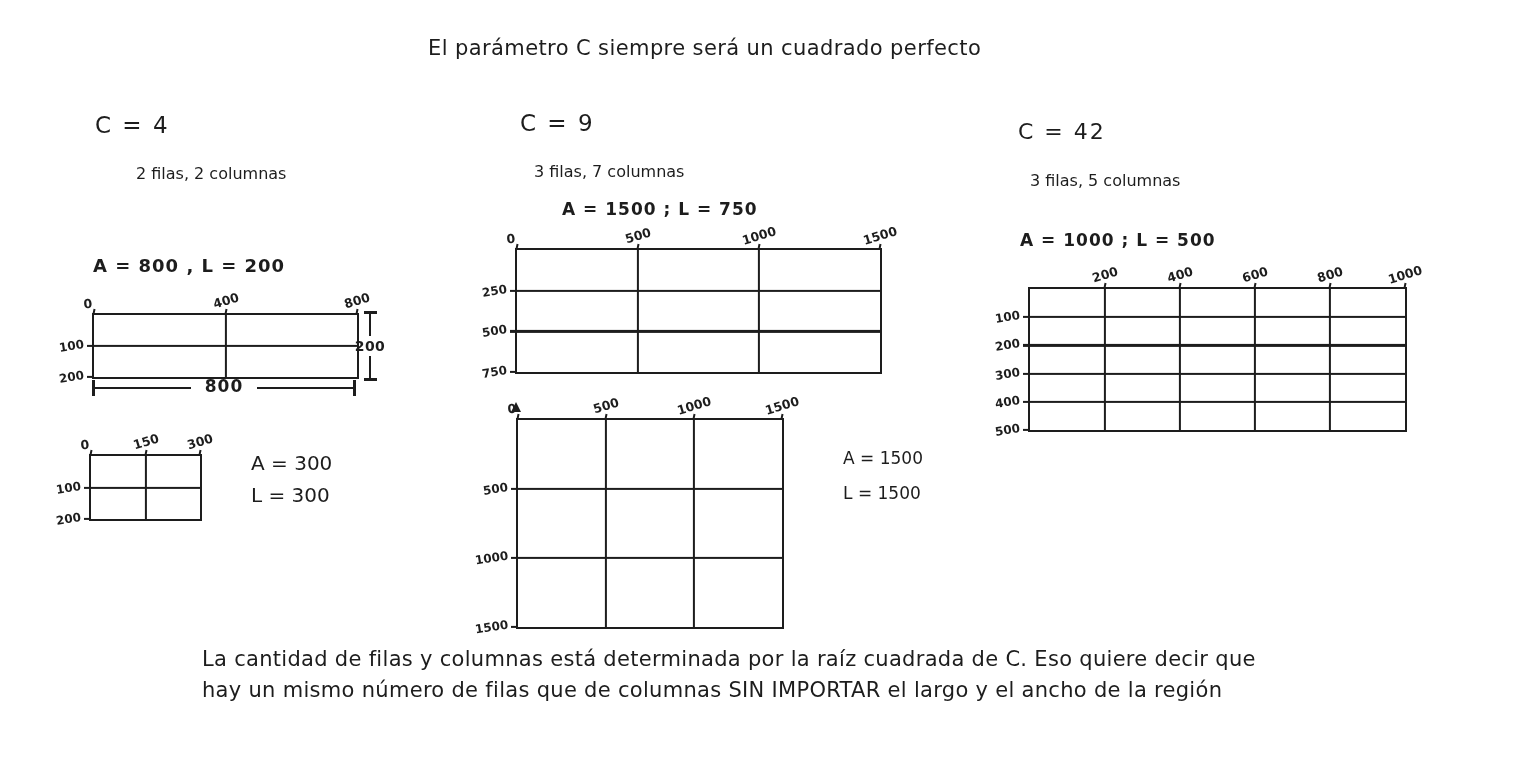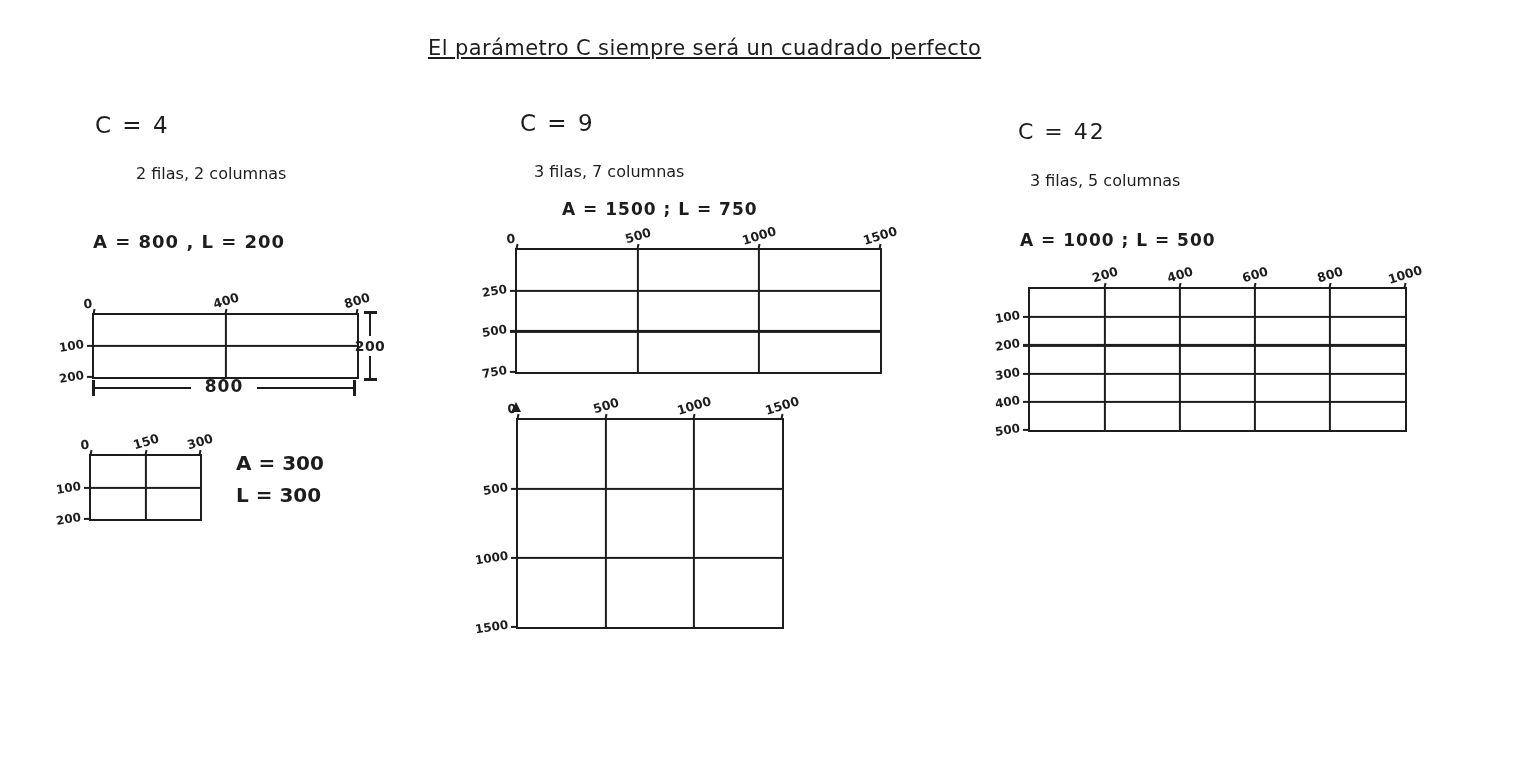--- a/index.html
+++ b/index.html
@@ -2,21 +2,21 @@
 <html style="--ink: #1d1d1d;"><head>
 <meta charset="utf-8">
 <style>
   :root{ --ink:#1d1d1d; }
   html,body{ margin:0; padding:0; background:#ffffff; }
   .canvas{
     position:relative; width:1532px; height:757px; background:#ffffff;
     font-family:"DejaVu Sans", sans-serif; color:var(--ink); overflow:hidden;
   }
   .txt{ position:absolute; white-space:nowrap; }
-  .title{ position:absolute; left:428px; top:36px; font-size:21px; letter-spacing:.4px;text-decoration:underline; }
+  .title{ position:absolute; left:428px; top:36px; font-size:21px; letter-spacing:.4px; }
   .heading{ font-size:23px; letter-spacing:2px; }
   .sub{ font-size:16px; }
   .params{ font-size:18px; font-weight:bold; letter-spacing:1px; }
   .footer{ position:absolute; left:202px; top:644px; font-size:21px; line-height:31px; letter-spacing:.3px; white-space:nowrap; }
 
   
   .grid-box{ position:absolute; border:2.4px solid var(--ink); }
   .gline{ position:absolute; background:var(--ink); }
   .gline.v{ top:0; bottom:0; width:2.2px; transform:translateX(-50%); }
   .gline.h{ left:0; right:0; height:2.2px; transform:translateY(-50%); }
@@ -33,35 +33,35 @@
   
   .measure-h{ position:absolute; display:flex; align-items:center; height:16px; }
   .measure-h .cap-v{ width:2.6px; height:16px; background:var(--ink); }
   .measure-h .mline{ flex:1; height:2.6px; background:var(--ink); }
   .measure-h .mlabel{ font-size:17px; font-weight:bold; padding:0 14px; transform:translateY(-2px); letter-spacing:1px; }
   .measure-v{ position:absolute; display:flex; flex-direction:column; align-items:center; width:26px; }
   .measure-v .cap-h{ width:13px; height:2.6px; background:var(--ink); }
   .measure-v .vseg{ width:2.6px; flex:1; background:var(--ink); }
   .measure-v .vlabel{ font-size:14px; font-weight:bold; padding:2px 0; letter-spacing:.5px; }
 
-  .side-labels{ position:absolute; font-weight:bold; white-space:nowrap; }
+  .side-labels{ position:absolute; font-weight:normal; white-space:nowrap;margin-left:15px; }
   .up-arrow{ position:absolute; width:0; height:0;
              border-left:5px solid transparent; border-right:5px solid transparent;
              border-bottom:10px solid var(--ink); }
 </style>
 </head>
 <body>
 
 <div class="canvas">
 
   <div class="title">El parámetro C siempre será un cuadrado perfecto</div>
 
   <div class="txt heading" style="left:95px;top:112px">C = 4</div>
   <div class="txt sub" style="left:136px;top:164px">2 filas, 2 columnas</div>
-  <div class="txt params" style="left:93px;top:231px">A = 800 ,   L = 200</div>
+  <div class="txt params" style="left:93px;top:255px">A = 800 ,   L = 200</div>
 
   <div class="grid-box" style="left:92px;top:313px;width:263px;height:62px">
       <div class="gline v" style="left: 50%;"></div>
       <div class="gline h" style="top: 50%;"></div>
       <div class="tick-x" style="left: 0%;"></div>
       <div class="xlab zero" style="left: 0%;">0</div>
       <div class="tick-x" style="left: 50%;"></div>
       <div class="xlab" style="left: 50%;">400</div>
       <div class="tick-x" style="left: 100%;"></div>
       <div class="xlab" style="left: 100%;">800</div>
@@ -147,20 +147,24 @@
       <div class="xlab" style="left: 100%;">1500</div>
       <div class="tick-y" style="top: 33.3333%;"></div>
       <div class="ylab" style="top: 33.3333%;">500</div>
       <div class="tick-y" style="top: 66.6667%;"></div>
       <div class="ylab" style="top: 66.6667%;">1000</div>
       <div class="tick-y" style="top: 100%;"></div>
       <div class="ylab" style="top: 100%;">1500</div>
     </div>
   <div class="up-arrow" style="left:511px;top:402px"></div>
 
+  <div class="side-labels" style="left:828px;top:441px;font-size:17px;line-height:35px">
+    <div>A = 1500</div>
+    <div>L = 1500</div>
+  </div>
 
   <div class="txt heading" style="left:1018px;top:119px;font-size:22px">C = 42</div>
   <div class="txt sub" style="left:1030px;top:171px">3 filas, 5 columnas</div>
   <div class="txt params" style="left:1020px;top:230px;font-size:17px">A = 1000  ;   L = 500</div>
 
   <div class="grid-box" style="left:1028px;top:287px;width:375px;height:141px">
       <div class="gline v" style="left: 20%;"></div>
       <div class="gline v" style="left: 40%;"></div>
       <div class="gline v" style="left: 60%;"></div>
       <div class="gline v" style="left: 80%;"></div>
@@ -183,14 +187,18 @@
       <div class="tick-y" style="top: 40%;"></div>
       <div class="ylab" style="top: 40%;">200</div>
       <div class="tick-y" style="top: 60%;"></div>
       <div class="ylab" style="top: 60%;">300</div>
       <div class="tick-y" style="top: 80%;"></div>
       <div class="ylab" style="top: 80%;">400</div>
       <div class="tick-y" style="top: 100%;"></div>
       <div class="ylab" style="top: 100%;">500</div>
     </div>
 
+  <div class="footer">
+    <div>La cantidad de filas y columnas está determinada por la raíz cuadrada de C. Eso quiere decir que</div>
+    <div>hay un mismo número de filas que de columnas SIN IMPORTAR el largo y el ancho de la región</div>
+  </div>
 
 </div>
 
 </body></html>

